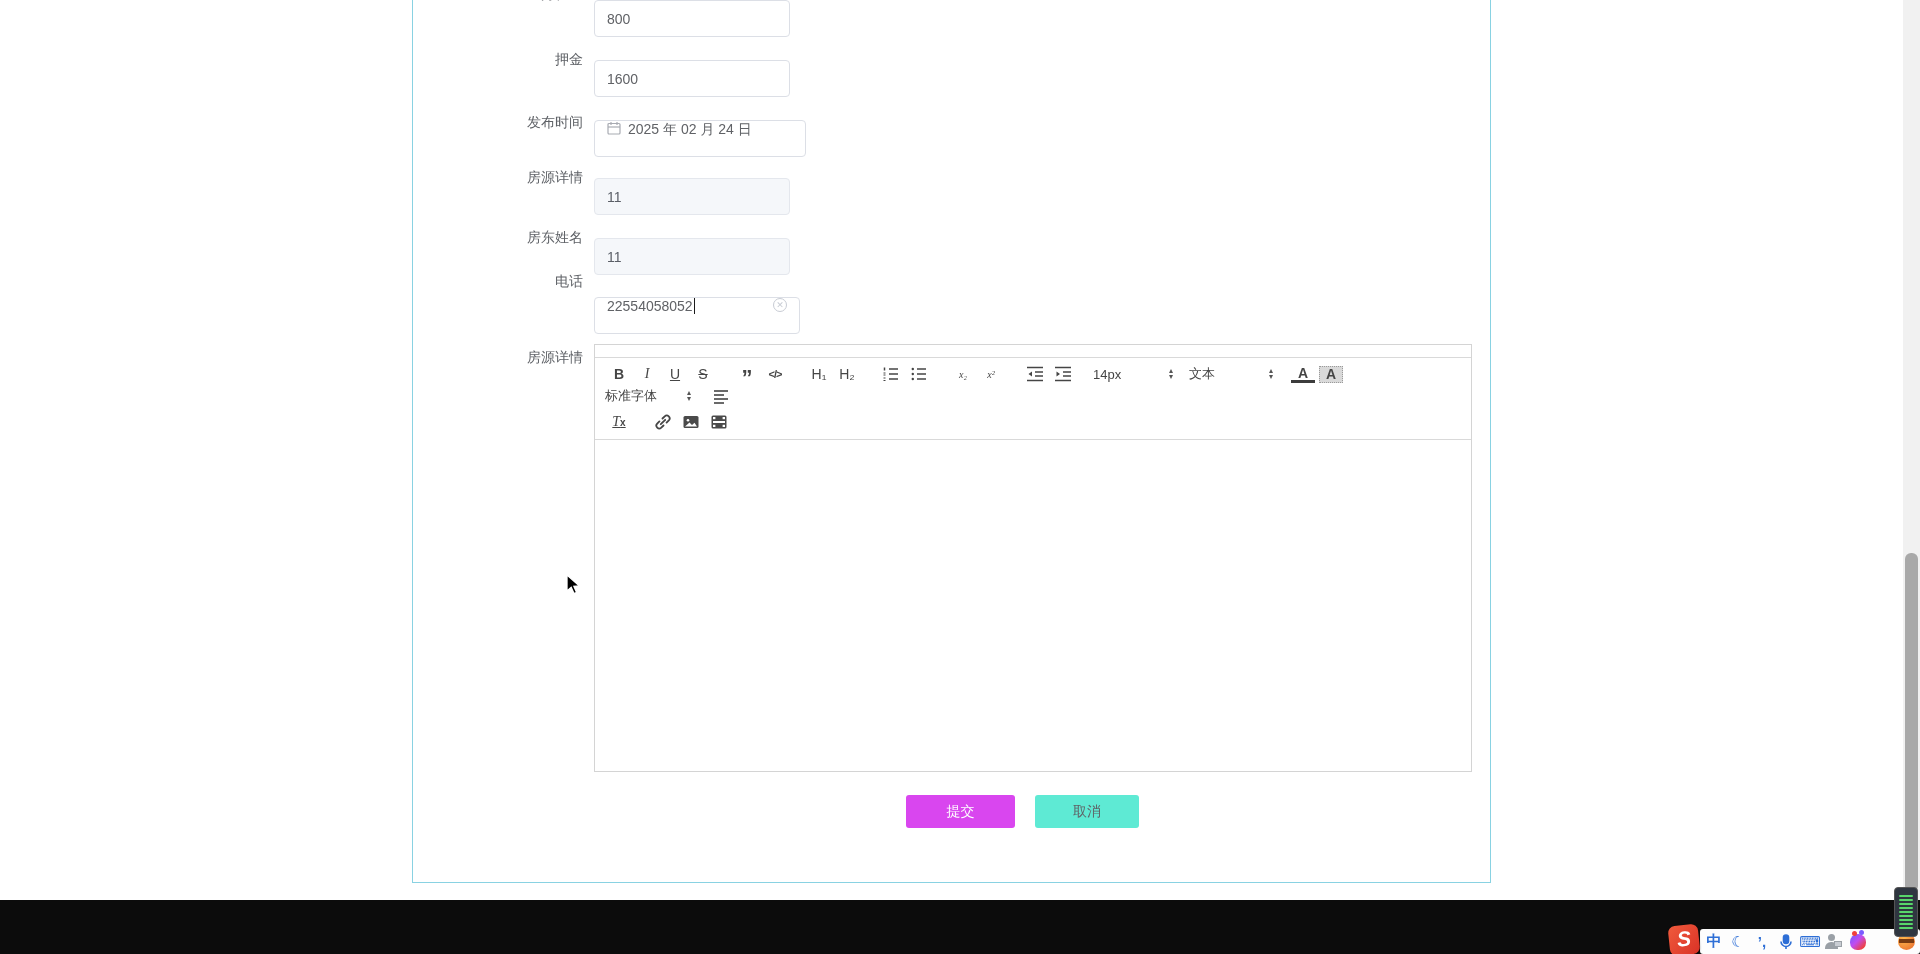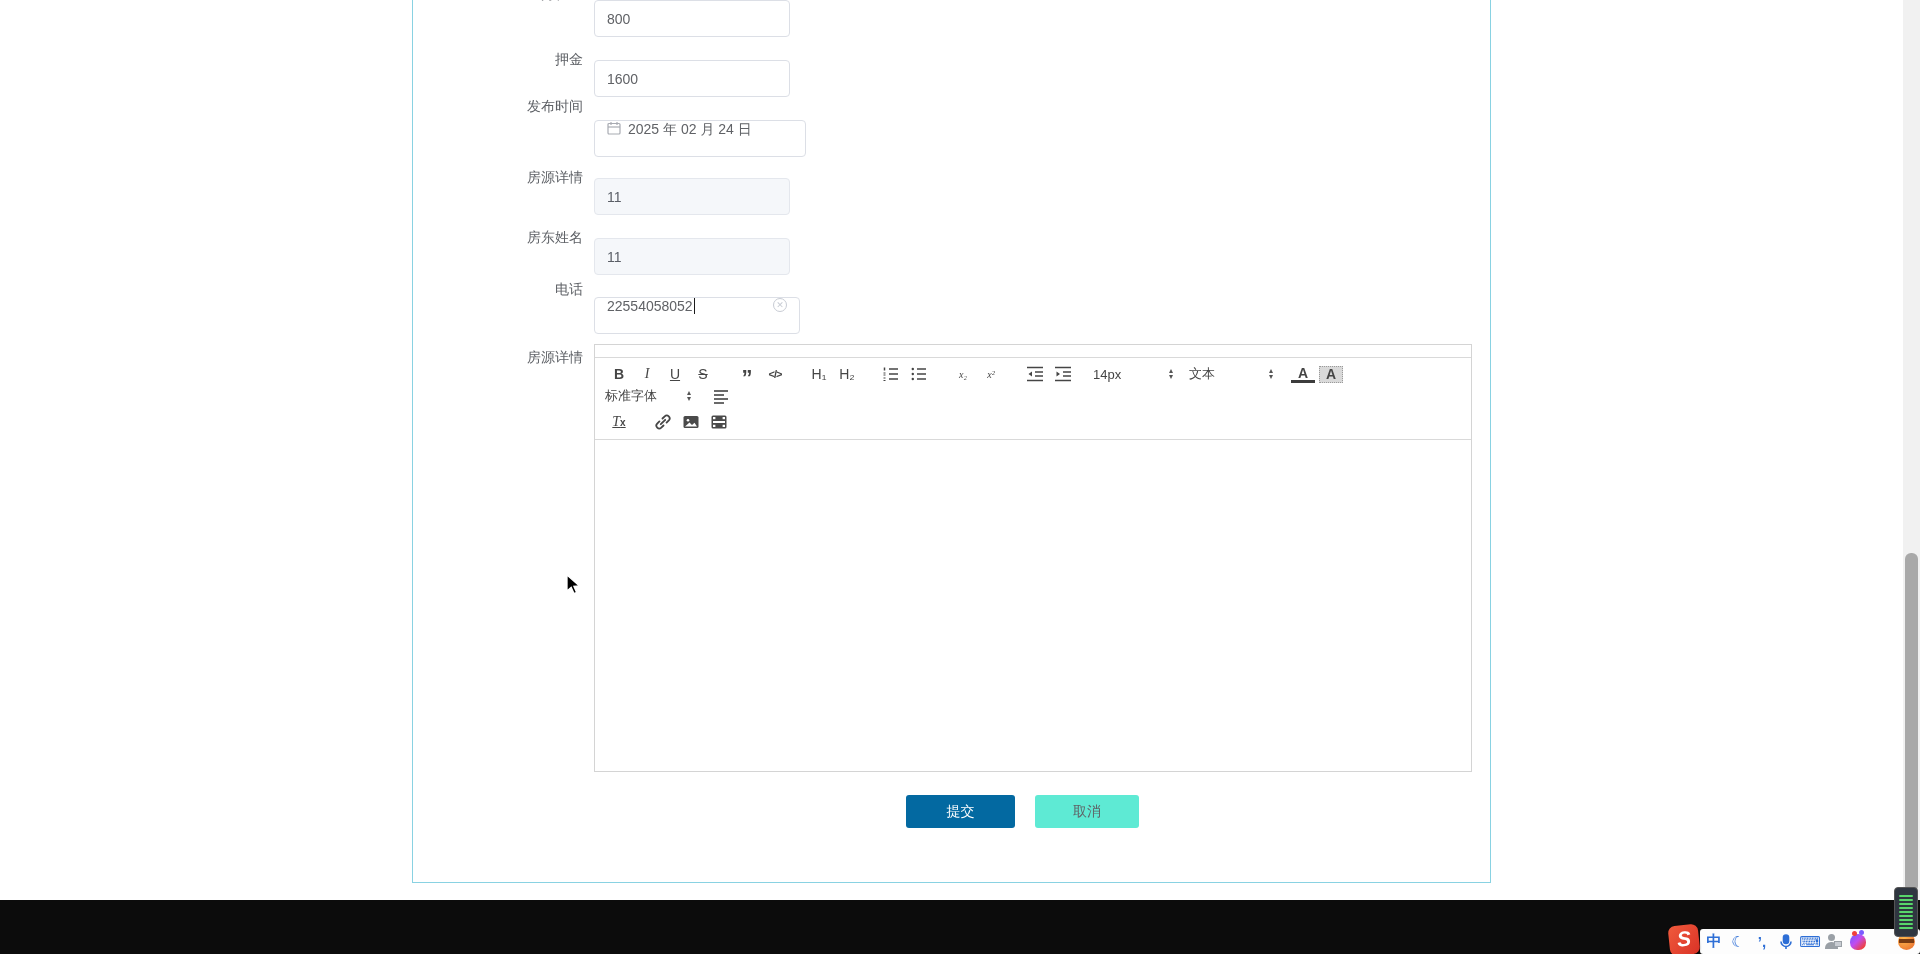--- a/index.html
+++ b/index.html
@@ -64,21 +64,21 @@
   .b-bg { font-weight:700; background:#d9d9d9; border:1px dotted #9a9a9a; padding:0 3px; line-height:15px; height:auto; }
   .b-clean { font-family:"Liberation Serif","DejaVu Serif",serif; font-style:italic;
     text-decoration:underline; font-size:14px; }
   .b-clean .sub-x { font-size:10px; font-style:normal; font-weight:700; vertical-align:-3px;
     font-family:"Liberation Sans","DejaVu Sans",sans-serif; text-decoration:none; display:inline-block; }
   #editor-content { flex:1; background:#fff; }
 
   
   .btn { position:absolute; top:795px; height:33px; border:none; border-radius:3px;
     font-size:14px; font-family:"Liberation Sans","DejaVu Sans",sans-serif; cursor:pointer; z-index:2; }
-  #submit-btn { left:906px; width:109px; background:#0369a1; color:#fff; }
+  #submit-btn { left:906px; width:109px; background:#d946ef; color:#fff; }
   #cancel-btn { left:1035px; width:104px; background:#5eead4; color:#5f6266; }
 
   
   #scrollbar { position:absolute; right:0; top:0; width:17px; height:954px;
     background:#f1f1f1; z-index:3; }
   #scroll-thumb { position:absolute; left:2px; top:553px; width:13px; height:339px;
     background:#a9a9a9; border-radius:6px; }
 
   
   #taskbar { position:absolute; left:0; top:900px; width:1920px; height:54px;
@@ -125,40 +125,40 @@
 <body>
 
 <div id="panel"></div>
 
 <span class="f-label" style="top:-16px">月租金</span>
 <input class="f-input" style="top: -20px;" value="800">
 
 <span class="f-label" style="top:49px">押金</span>
 <input class="f-input" style="top: 40px;" value="1600">
 
-<span class="f-label" style="top:96px">发布时间</span>
+<span class="f-label" style="top:112px">发布时间</span>
 <div id="date-field" class="f-input composite" style="top:100px">
   <span class="cal-icon">
     <svg width="14" height="14" viewBox="0 0 14 14" fill="none" stroke="#a8abb2" stroke-width="1.2">
       <rect x="1" y="2.5" width="12" height="10.5" rx="1"></rect>
       <line x1="4" y1="1" x2="4" y2="4"></line>
         <line x1="10" y1="1" x2="10" y2="4"></line>
       <line x1="1" y1="6" x2="13" y2="6"></line>
     </svg>
   </span>
   <span>2025 年 02 月 24 日</span>
 </div>
 
 <span class="f-label" style="top:167px">房源详情</span>
 <input class="f-input disabled" style="top: 158px;" disabled="" value="11">
 
 <span class="f-label" style="top:227px">房东姓名</span>
 <input class="f-input disabled" style="top: 218px;" disabled="" value="11">
 
-<span class="f-label" style="top:279px">电话</span>
+<span class="f-label" style="top:271px">电话</span>
 <div id="phone-field" class="f-input composite" style="top:277px">
   <span>22554058052</span>
   <span class="caret"></span>
   <span class="clear-icon">✕</span>
 </div>
 
 <span class="f-label" style="top:347px">房源详情</span>
 <div id="editor">
   <div id="editor-top-strip"></div>
   <div id="editor-toolbar">

